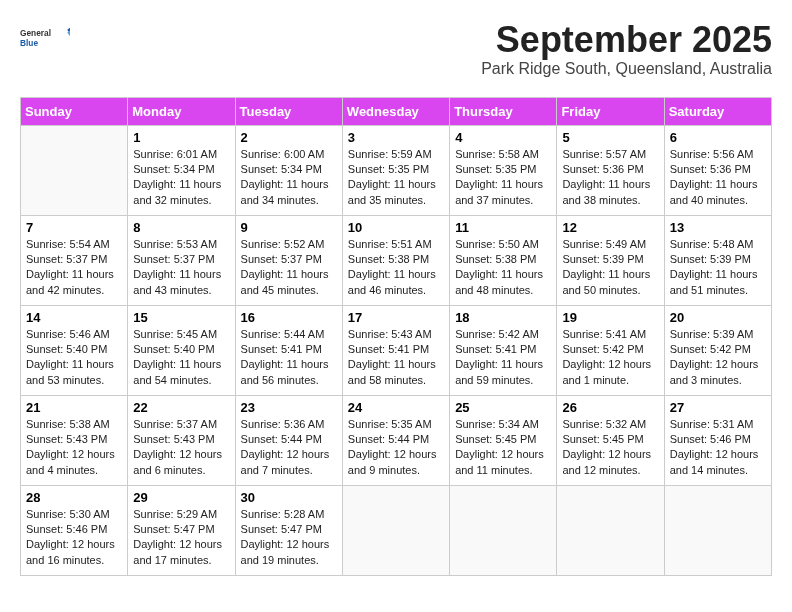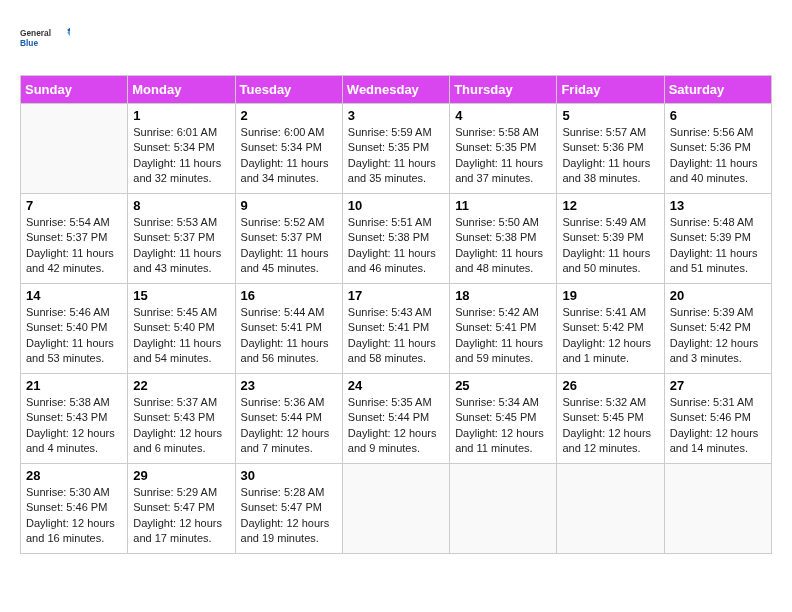--- a/index.html
+++ b/index.html
@@ -82,20 +82,22 @@
 <div class="header-logo">
   <div class="logo">
       <svg width="55" height="38" viewBox="0 0 90 40" xmlns="http://www.w3.org/2000/svg">
         <text x="0" y="17" font-size="15" font-weight="bold" fill="#333" font-family="Arial">General</text>
         <text x="0" y="34" font-size="15" font-weight="bold" fill="#1a5ca8" font-family="Arial">Blue</text>
         <polygon points="85,5 92,0 90,12" fill="#1a5ca8"></polygon>
         <polygon points="85,10 92,5 90,17" fill="#5ba3e0"></polygon>
       </svg>
     </div>
   <div class="title-section">
+    <div class="month-title">September 2025</div>
+    <div class="location-title">Park Ridge South, Queensland, Australia</div>
   </div>
 </div>
 
 <table class="calendar">
   <thead>
     <tr>
     <th>Sunday</th>
         <th>Monday</th>
         <th>Tuesday</th>
         <th>Wednesday</th>

